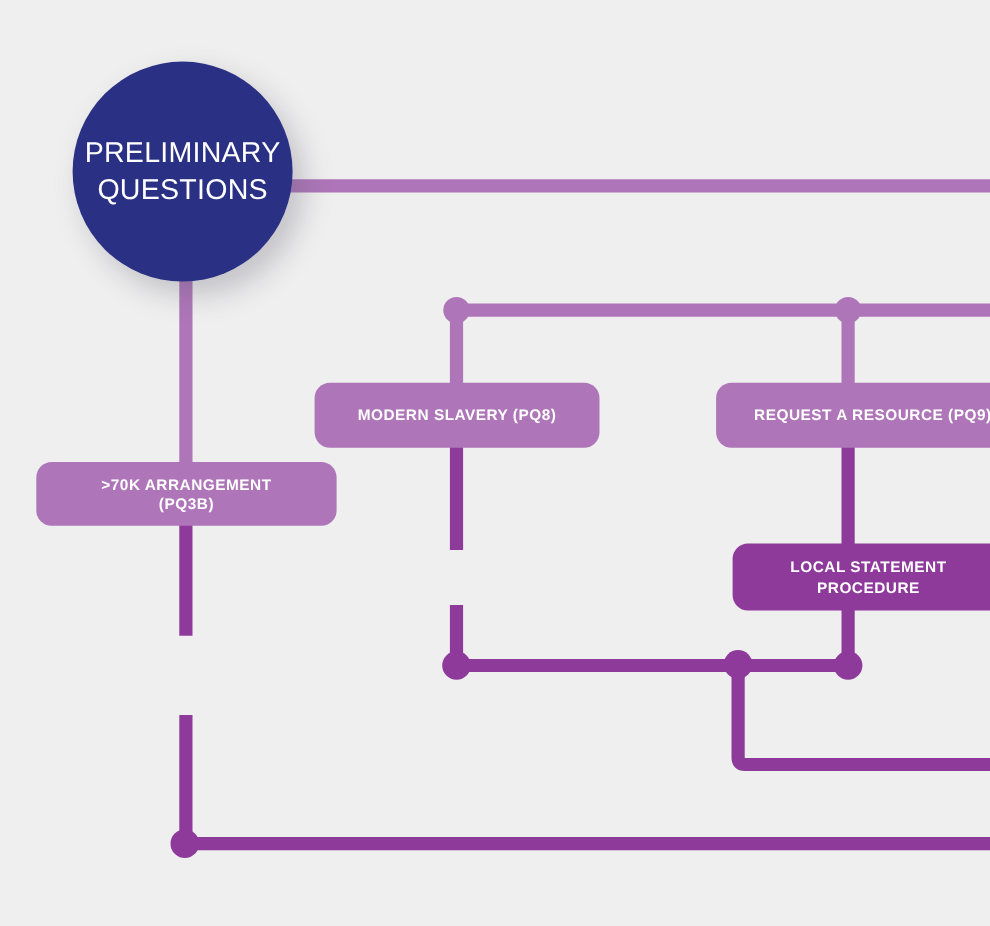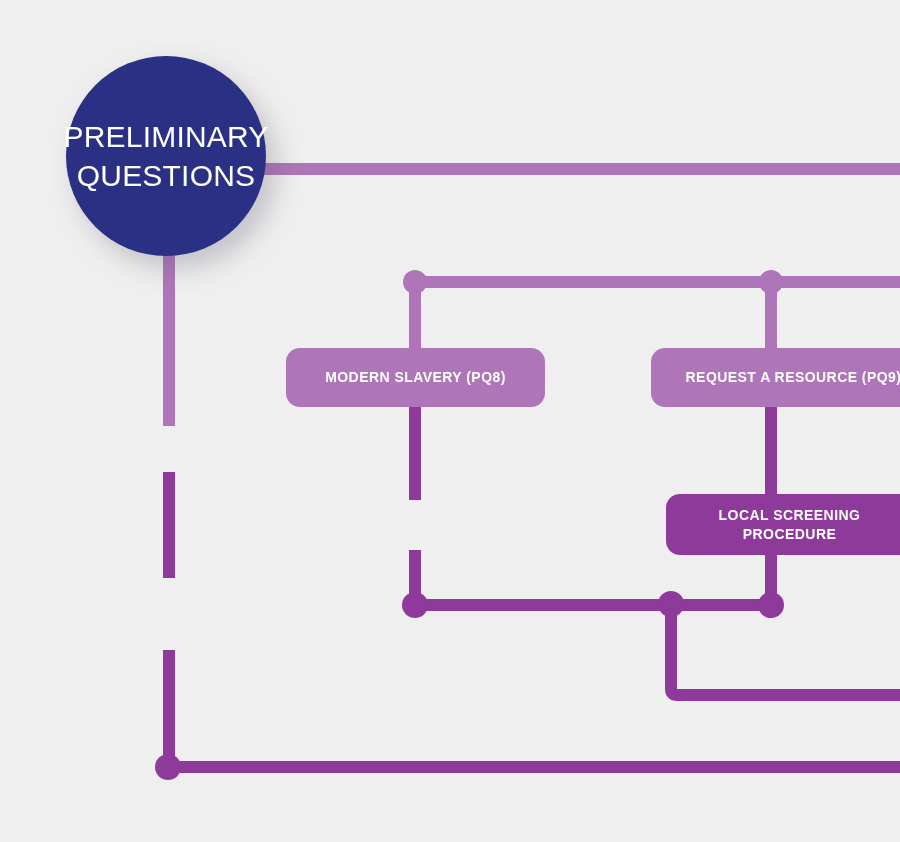--- a/index.html
+++ b/index.html
@@ -37,21 +37,21 @@
     border-radius: 50%;
     background: #2a3084;
     box-shadow: 10px 12px 26px rgba(90,90,110,0.30);
     display: flex;
     align-items: center;
     justify-content: center;
     z-index: 5;
   }
   .start-circle-label {
     color: #ffffff;
-    font-size: 30px;
+    font-size: 26px;
     line-height: 1.30;
     font-weight: 400;
     text-align: center;
     letter-spacing: 0.2px;
     white-space: pre-line;
     padding: 0 12px;
   }
 
   
   .node {
@@ -120,29 +120,32 @@
     <circle cx="671" cy="604" r="13" fill="#8e3a9b"></circle>
     <circle cx="771" cy="605" r="13" fill="#8e3a9b"></circle>
     <circle cx="168" cy="767" r="13" fill="#8e3a9b"></circle>
   </svg>
 
   <div class="start-circle">
     <div class="start-circle-label">PRELIMINARY
 QUESTIONS</div>
   </div>
 
+  <div class="node light" id="node-pq3b">
+    <span class="node-label">&gt;70K ARRANGEMENT (PQ3B)</span>
+  </div>
 
 
   <div class="node light" id="node-pq8">
     <span class="node-label">MODERN SLAVERY (PQ8)</span>
   </div>
 
 
   <div class="node light" id="node-pq9">
     <span class="node-label">REQUEST A RESOURCE (PQ9)</span>
   </div>
 
   <div class="node dark" id="node-local-screening">
-    <span class="node-label">LOCAL SCREENING
+    <span class="node-label">LOCAL STATEMENT
 PROCEDURE</span>
   </div>
 
 </div>
 
 </body></html>

